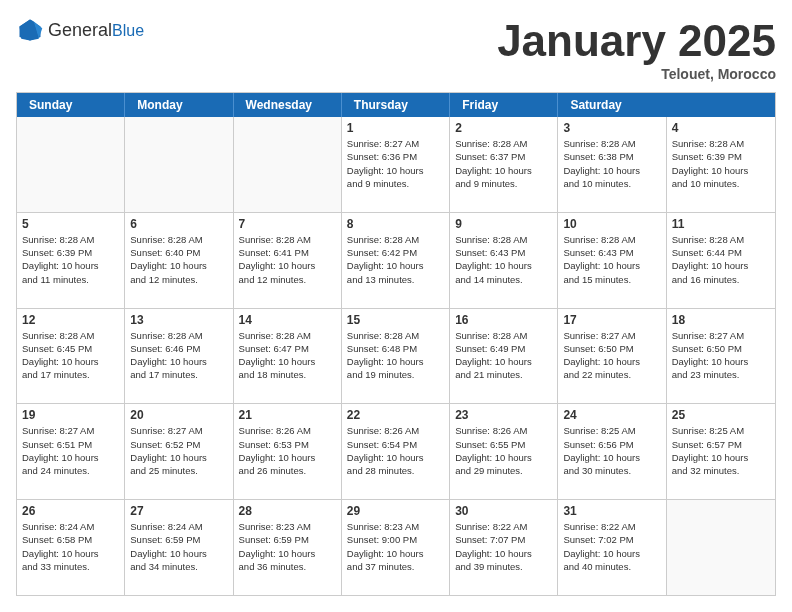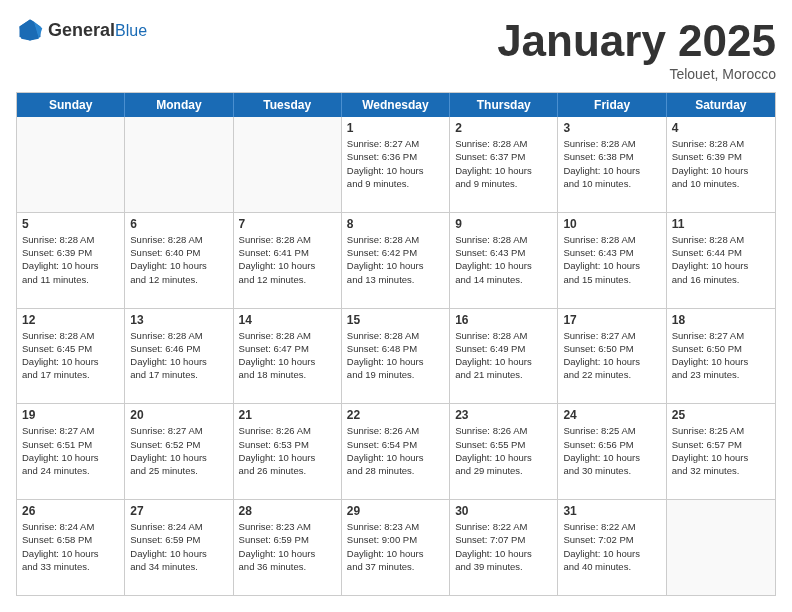--- a/index.html
+++ b/index.html
@@ -36,38 +36,38 @@
       text-align: right;
     }
     .month-title {
       font-size: 44px;
       font-weight: bold;
       color: #333;
     }
     .location {
       font-size: 14px;
       color: #555;
+      font-weight: bold;
     }
     .calendar {
       flex: 1;
       display: flex;
       flex-direction: column;
       border: 1px solid #ccc;
     }
     .calendar-header {
       display: grid;
       grid-template-columns: repeat(7, 1fr);
       background: #1a6bb5;
     }
     .calendar-header-cell {
       color: #fff;
       font-size: 12px;
       font-weight: bold;
-      padding: 5px 4px;
-      text-align: center;
+      padding: 5px 12px;
       border-right: 1px solid #4a8fd0;
     }
     .calendar-header-cell:last-child {
       border-right: none;
     }
     .calendar-body {
       display: flex;
       flex-direction: column;
       flex: 1;
     }
@@ -110,34 +110,33 @@
 
 <div class="page">
   <div class="header">
     <div class="logo">
       <svg class="logo-icon" viewBox="0 0 32 32">
         <polygon points="16,4 28,12 28,24 16,28 4,24 4,12" fill="#1a6bb5"></polygon>
         <polygon points="20,6 30,14 26,26" fill="#2a85d0"></polygon>
         <polygon points="16,4 20,6 26,26 16,28 6,26 4,12" fill="#1a6bb5"></polygon>
       </svg>
       <div>
-        <span style="font-size:18px;font-weight:bold;color:#333;">General</span><span style="font-size:16px;font-weight:normal;color:#1a6bb5;">Blue</span>
+        <span style="font-size:18px;font-weight:normal;color:#333;">General</span><span style="font-size:16px;font-weight:normal;color:#1a6bb5;">Blue</span>
       </div>
     </div>
     <div class="title-block">
       <div class="month-title">January 2025</div>
       <div class="location">Telouet, Morocco</div>
     </div>
   </div>
 
   <div class="calendar">
     <div class="calendar-header">
     <div class="calendar-header-cell">Sunday</div>
         <div class="calendar-header-cell">Monday</div>
-        <div class="calendar-header-cell">Tuesday</div>
         <div class="calendar-header-cell">Wednesday</div>
         <div class="calendar-header-cell">Thursday</div>
         <div class="calendar-header-cell">Friday</div>
         <div class="calendar-header-cell">Saturday</div>
       </div>
     <div class="calendar-body">
     <div class="calendar-row">
           <div class="calendar-cell empty"></div>
           <div class="calendar-cell empty"></div>
           <div class="calendar-cell empty"></div>

